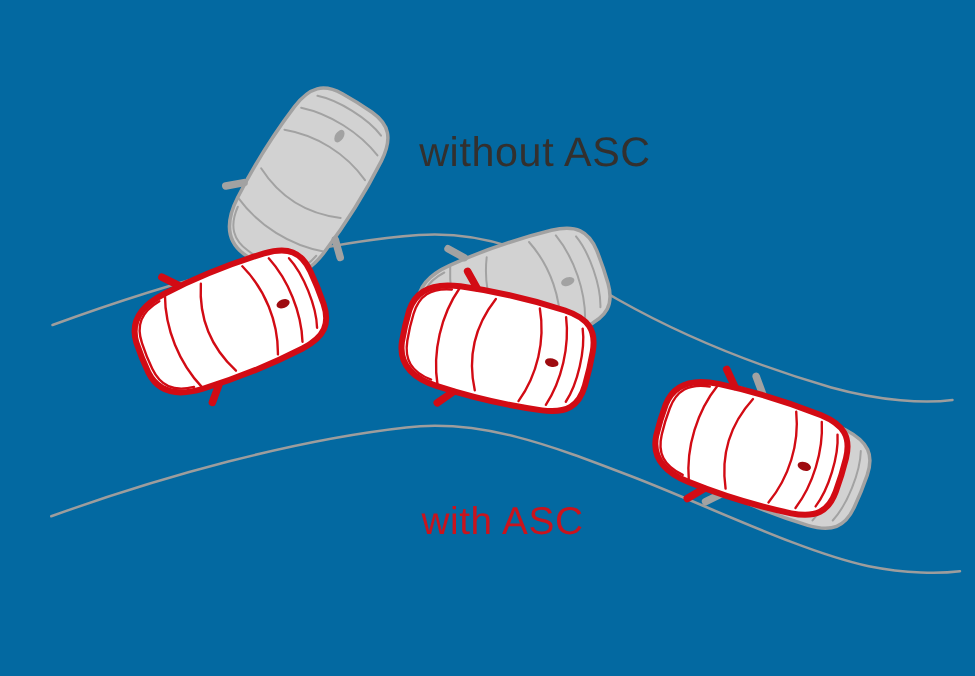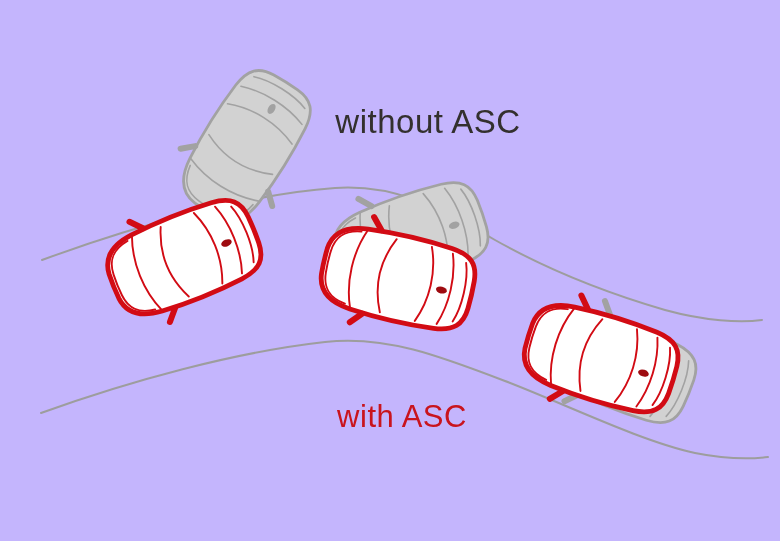--- a/index.html
+++ b/index.html
@@ -8,21 +8,21 @@
     background: #ffffff;
     width: 780px;
     height: 541px;
     overflow: hidden;
     font-family: "Liberation Sans", sans-serif;
   }
   #stage {
     position: relative;
     width: 780px;
     height: 541px;
-    background: #c4b5fd;
+    background: #0369a1;
   }
   svg { display: block; }
 
   .road {
     fill: none;
     stroke: var(--road-gray, #9d9d9d);
     stroke-width: 2;
     stroke-linecap: round;
   }
 

